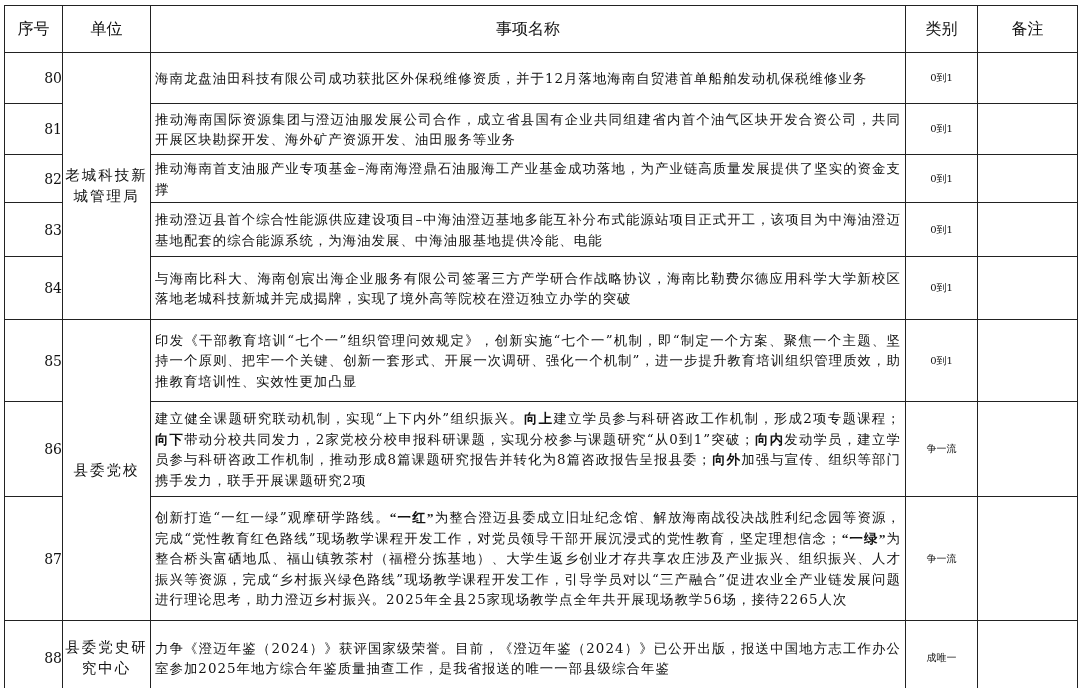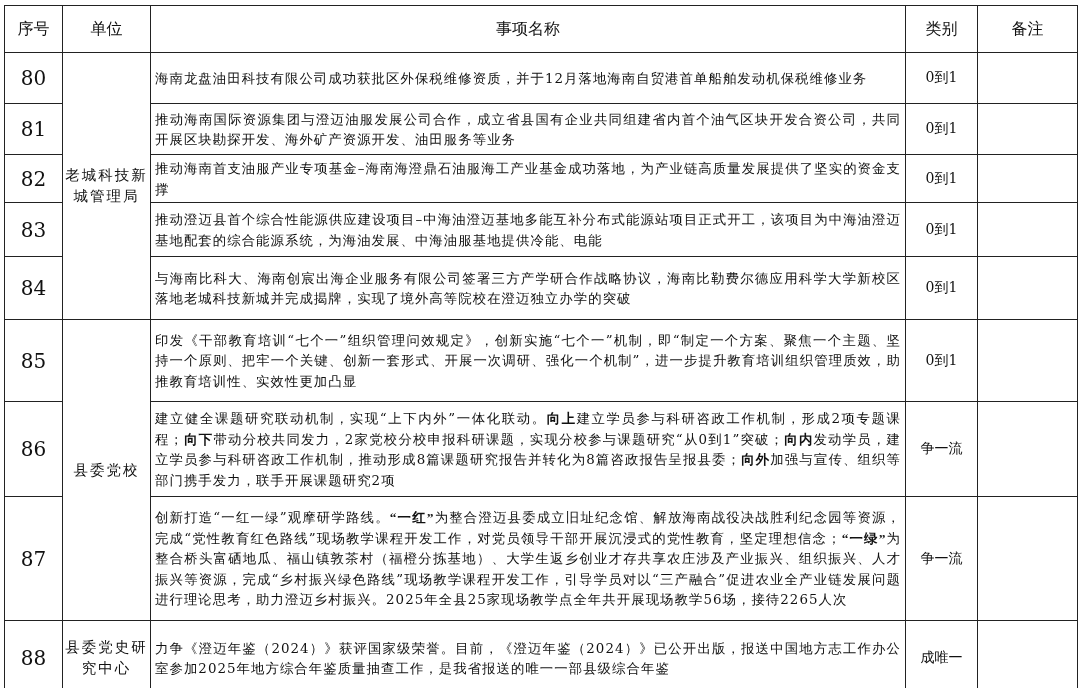--- a/index.html
+++ b/index.html
@@ -1,24 +1,24 @@
 <!DOCTYPE html>
 <html><head>
 <meta charset="utf-8">
 <style>
   html, body { margin: 0; padding: 0; background: #ffffff; }
   body { width: 1080px; height: 688px; overflow: hidden; font-family: "DejaVu Serif", "Liberation Serif", serif; color: #111; }
   .wrap { position: absolute; left: 4px; top: 5px; }
   table { border-collapse: collapse; table-layout: fixed; width: 1073px; }
   td, th { border: 1.6px solid #222; padding: 0; vertical-align: middle; }
   th { font-family: Liberation Sans, sans-serif; font-weight: normal; font-size: 16px; height: 46px; text-align: center; }
-  td.num { text-align: center; font-size: 20px; }
+  td.num { text-align: right; font-size: 14px; }
   td.unit { text-align: center; font-size: 14.5px; line-height: 21px; letter-spacing: 2px; padding: 16px 2px; }
   td.desc { font-size: 13.4px; line-height: 20.5px; padding: 4px 4px 2px 4px; text-align: justify; letter-spacing: 1.05px; }
-  td.cat { text-align: center; font-size: 14px; }
+  td.cat { text-align: center; font-size: 10px; }
   td.note { }
   b { font-family: Liberation Serif, serif; font-weight: bold; }
 </style>
 </head>
 <body>
 
 <div class="wrap">
 <table>
   <colgroup>
     <col style="width:58px">
@@ -70,21 +70,21 @@
     </tr>
     <tr style="height:82px">
       <td class="num">85</td>
       <td class="unit" rowspan="3">县委党校</td>
       <td class="desc">印发《干部教育培训“七个一”组织管理问效规定》，创新实施“七个一”机制，即“制定一个方案、聚焦一个主题、坚持一个原则、把牢一个关键、创新一套形式、开展一次调研、强化一个机制”，进一步提升教育培训组织管理质效，助推教育培训性、实效性更加凸显</td>
       <td class="cat">0到1</td>
       <td class="note"></td>
     </tr>
     <tr style="height:95px">
       <td class="num">86</td>
-      <td class="desc"><span>建立健全课题研究联动机制，实现“上下内外”一体化联动。</span><b>向上</b><span>建立学员参与科研咨政工作机制，形成2项专题课程；</span><b>向下</b><span>带动分校共同发力，2家党校分校申报科研课题，实现分校参与课题研究“从0到1”突破；</span><b>向内</b><span>发动学员，建立学员参与科研咨政工作机制，推动形成8篇课题研究报告并转化为8篇咨政报告呈报县委；</span><b>向外</b><span>加强与宣传、组织等部门携手发力，联手开展课题研究2项</span></td>
+      <td class="desc"><span>建立健全课题研究联动机制，实现“上下内外”组织振兴。</span><b>向上</b><span>建立学员参与科研咨政工作机制，形成2项专题课程；</span><b>向下</b><span>带动分校共同发力，2家党校分校申报科研课题，实现分校参与课题研究“从0到1”突破；</span><b>向内</b><span>发动学员，建立学员参与科研咨政工作机制，推动形成8篇课题研究报告并转化为8篇咨政报告呈报县委；</span><b>向外</b><span>加强与宣传、组织等部门携手发力，联手开展课题研究2项</span></td>
       <td class="cat">争一流</td>
       <td class="note"></td>
     </tr>
     <tr style="height:124px">
       <td class="num">87</td>
       <td class="desc"><span>创新打造“一红一绿”观摩研学路线。</span><b>“一红”</b><span>为整合澄迈县委成立旧址纪念馆、解放海南战役决战胜利纪念园等资源，完成“党性教育红色路线”现场教学课程开发工作，对党员领导干部开展沉浸式的党性教育，坚定理想信念；</span><b>“一绿”</b><span>为整合桥头富硒地瓜、福山镇敦茶村（福橙分拣基地）、大学生返乡创业才存共享农庄涉及产业振兴、组织振兴、人才振兴等资源，完成“乡村振兴绿色路线”现场教学课程开发工作，引导学员对以“三产融合”促进农业全产业链发展问题进行理论思考，助力澄迈乡村振兴。2025年全县25家现场教学点全年共开展现场教学56场，接待2265人次</span></td>
       <td class="cat">争一流</td>
       <td class="note"></td>
     </tr>
     <tr style="height:58px">

